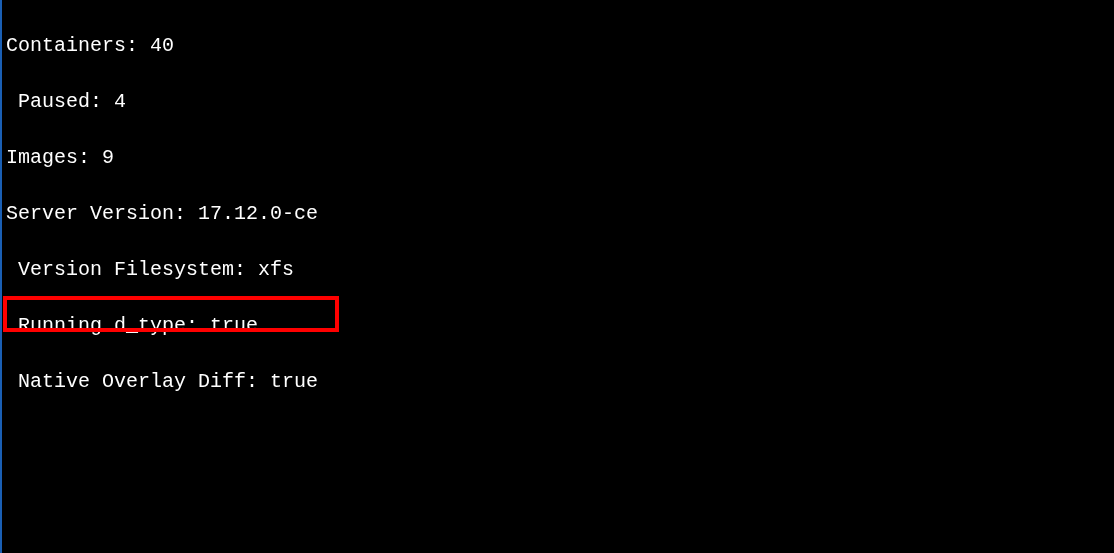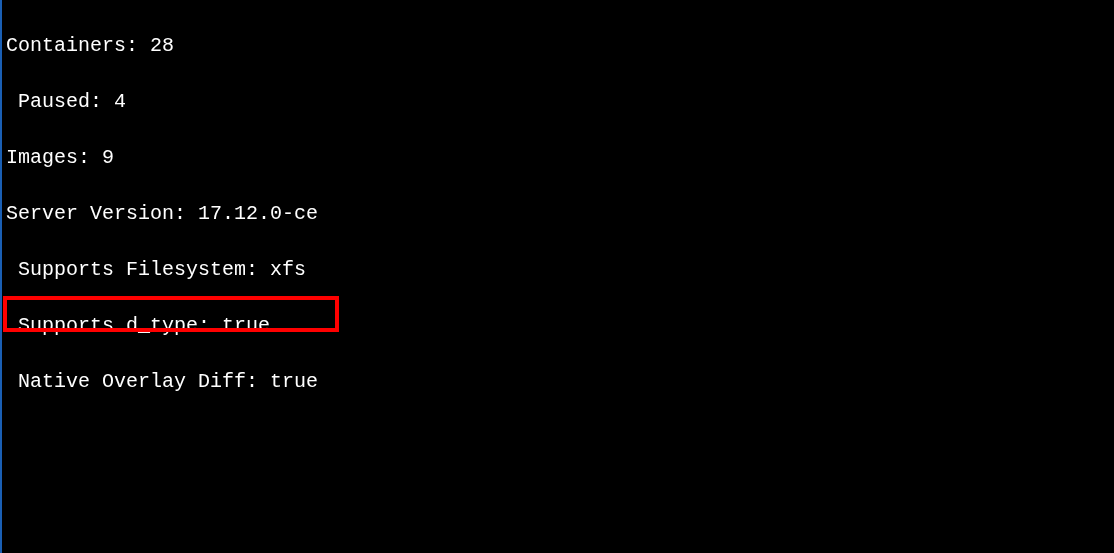--- a/index.html
+++ b/index.html
@@ -36,26 +36,26 @@
       width: 336px;
       height: 36px;
       border: 4px solid #ff0000;
       pointer-events: none;
     }
   </style>
 </head>
 <body>
 
 <div class="terminal">
-<span class="line">Containers: 28</span>
+<span class="line">Containers: 40</span>
 <span class="line indented">Paused: 4</span>
 <span class="line">Images: 9</span>
 <span class="line">Server Version: 17.12.0-ce</span>
-<span class="line indented">Supports Filesystem: xfs</span>
-<span class="line indented">Supports d_type: true</span>
+<span class="line indented">Version Filesystem: xfs</span>
+<span class="line indented">Running d_type: true</span>
 <span class="line indented">Native Overlay Diff: true</span>
 
 
 
 
 
 
 
 
 

